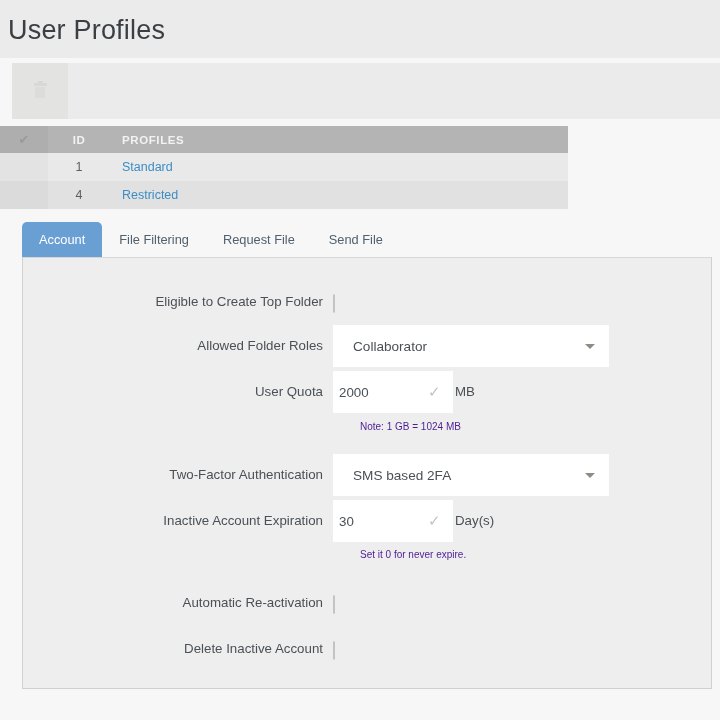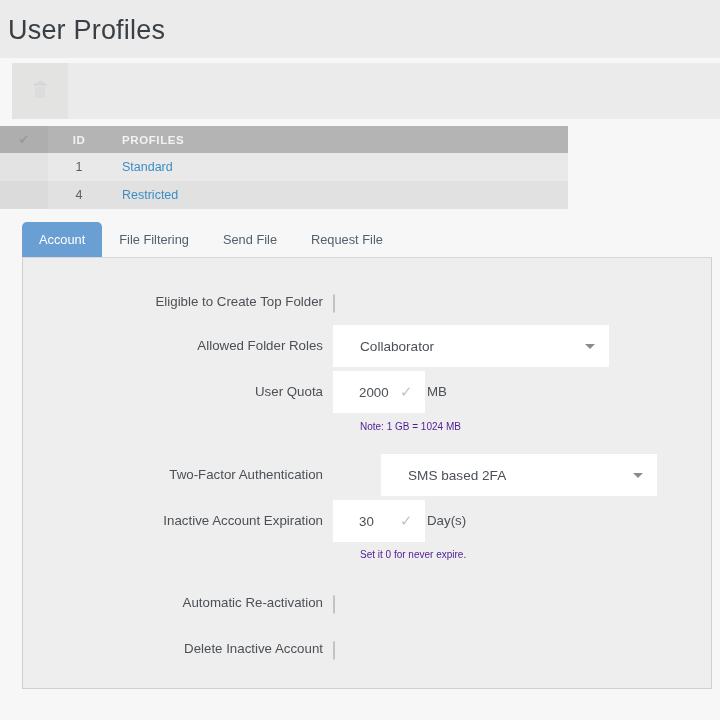--- a/index.html
+++ b/index.html
@@ -216,46 +216,46 @@
     box-shadow: inset 0 1px 1px rgba(0,0,0,0.05);
   }
 
   .select {
     width: 276px;
     height: 42px;
     background: #ffffff;
     border: none;
     display: flex;
     align-items: center;
-    padding: 0 27px;
+    padding: 0 20px;
     box-sizing: border-box;
     position: relative;
     cursor: pointer;
     font-size: 13.6px;
     color: #4b5056;
   }
   .select .caret {
     position: absolute;
     right: 14px;
     top: 50%;
     margin-top: -2px;
     width: 0; height: 0;
     border-left: 5px solid transparent;
     border-right: 5px solid transparent;
     border-top: 5px solid #8d8d85;
   }
 
   .text-input {
-    width: 92px;
+    width: 120px;
     height: 42px;
     background: #ffffff;
     border: none;
     display: flex;
     align-items: center;
-    padding: 0 26px;
+    padding: 0 6px;
     box-sizing: border-box;
     position: relative;
     font-size: 13.3px;
     color: #4b5056;
     cursor: text;
   }
   .text-input .ok-check {
     position: absolute;
     right: 11px;
     top: 50%;
@@ -332,24 +332,24 @@
 </div>
 
 <div class="tab-strip">
   <div class="tab active">
     <span>Account</span>
   </div>
   <div class="tab">
     <span>File Filtering</span>
   </div>
   <div class="tab">
+    <span>Request File</span>
+  </div>
+  <div class="tab">
     <span>Send File</span>
-  </div>
-  <div class="tab">
-    <span>Request File</span>
   </div>
 </div>
 
 <div class="tab-panel">
   <div class="form">
 
     <div class="form-row" style="left:0; top:36px;">
       <div class="form-label">Eligible to Create Top Folder</div>
       <div class="field-col" style="padding-top:1px;">
         <span class="checkbox"></span>
@@ -371,21 +371,21 @@
       <div class="field-col" style="display:flex;">
         <div class="text-input">
           <span>2000</span>
           <span class="ok-check">✓</span>
         </div>
         <span class="unit">MB</span>
       </div>
     </div>
     <div class="hint" style="left:337px; top:163px;">Note: 1 GB = 1024 MB</div>
 
-    <div class="form-row" style="left:0; top:196px;gap:48px;">
+    <div class="form-row" style="left:0; top:196px;">
       <div class="form-label" style="line-height:42px;">Two-Factor Authentication</div>
       <div class="field-col">
         <div class="select">
           <span>SMS based 2FA</span>
           <span class="caret"></span>
         </div>
       </div>
     </div>
 
     <div class="form-row" style="left:0; top:242px;">

